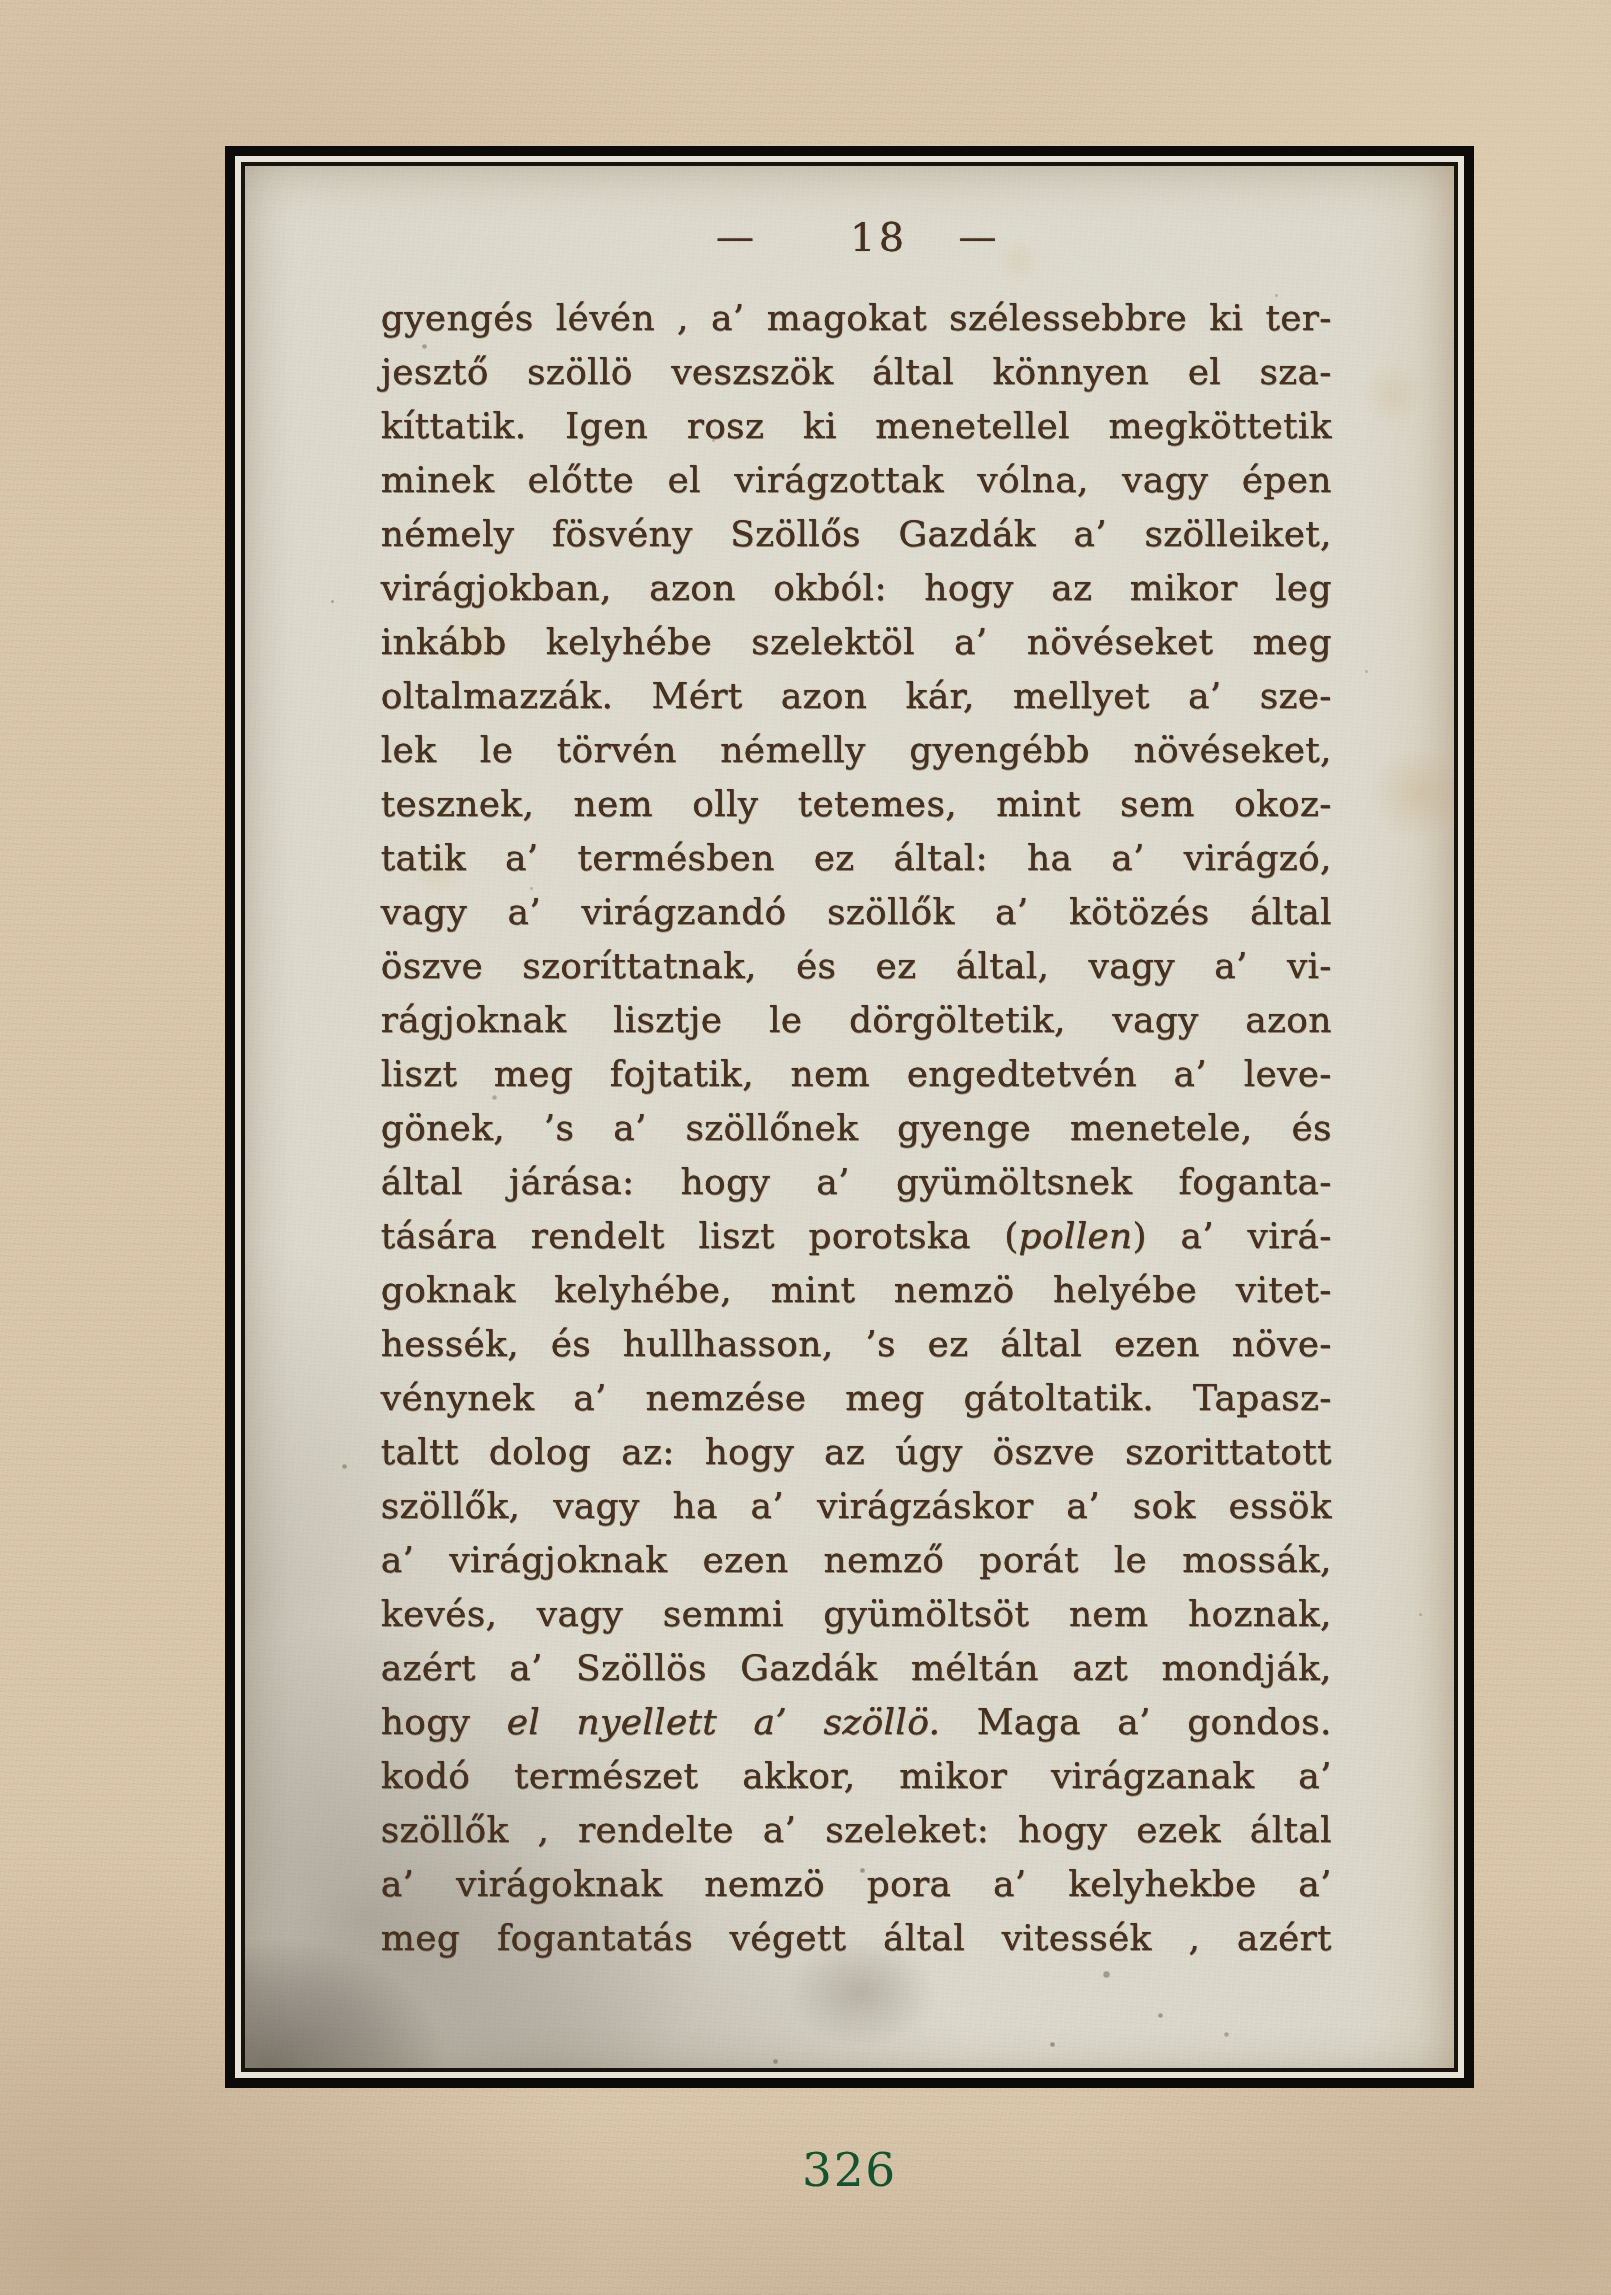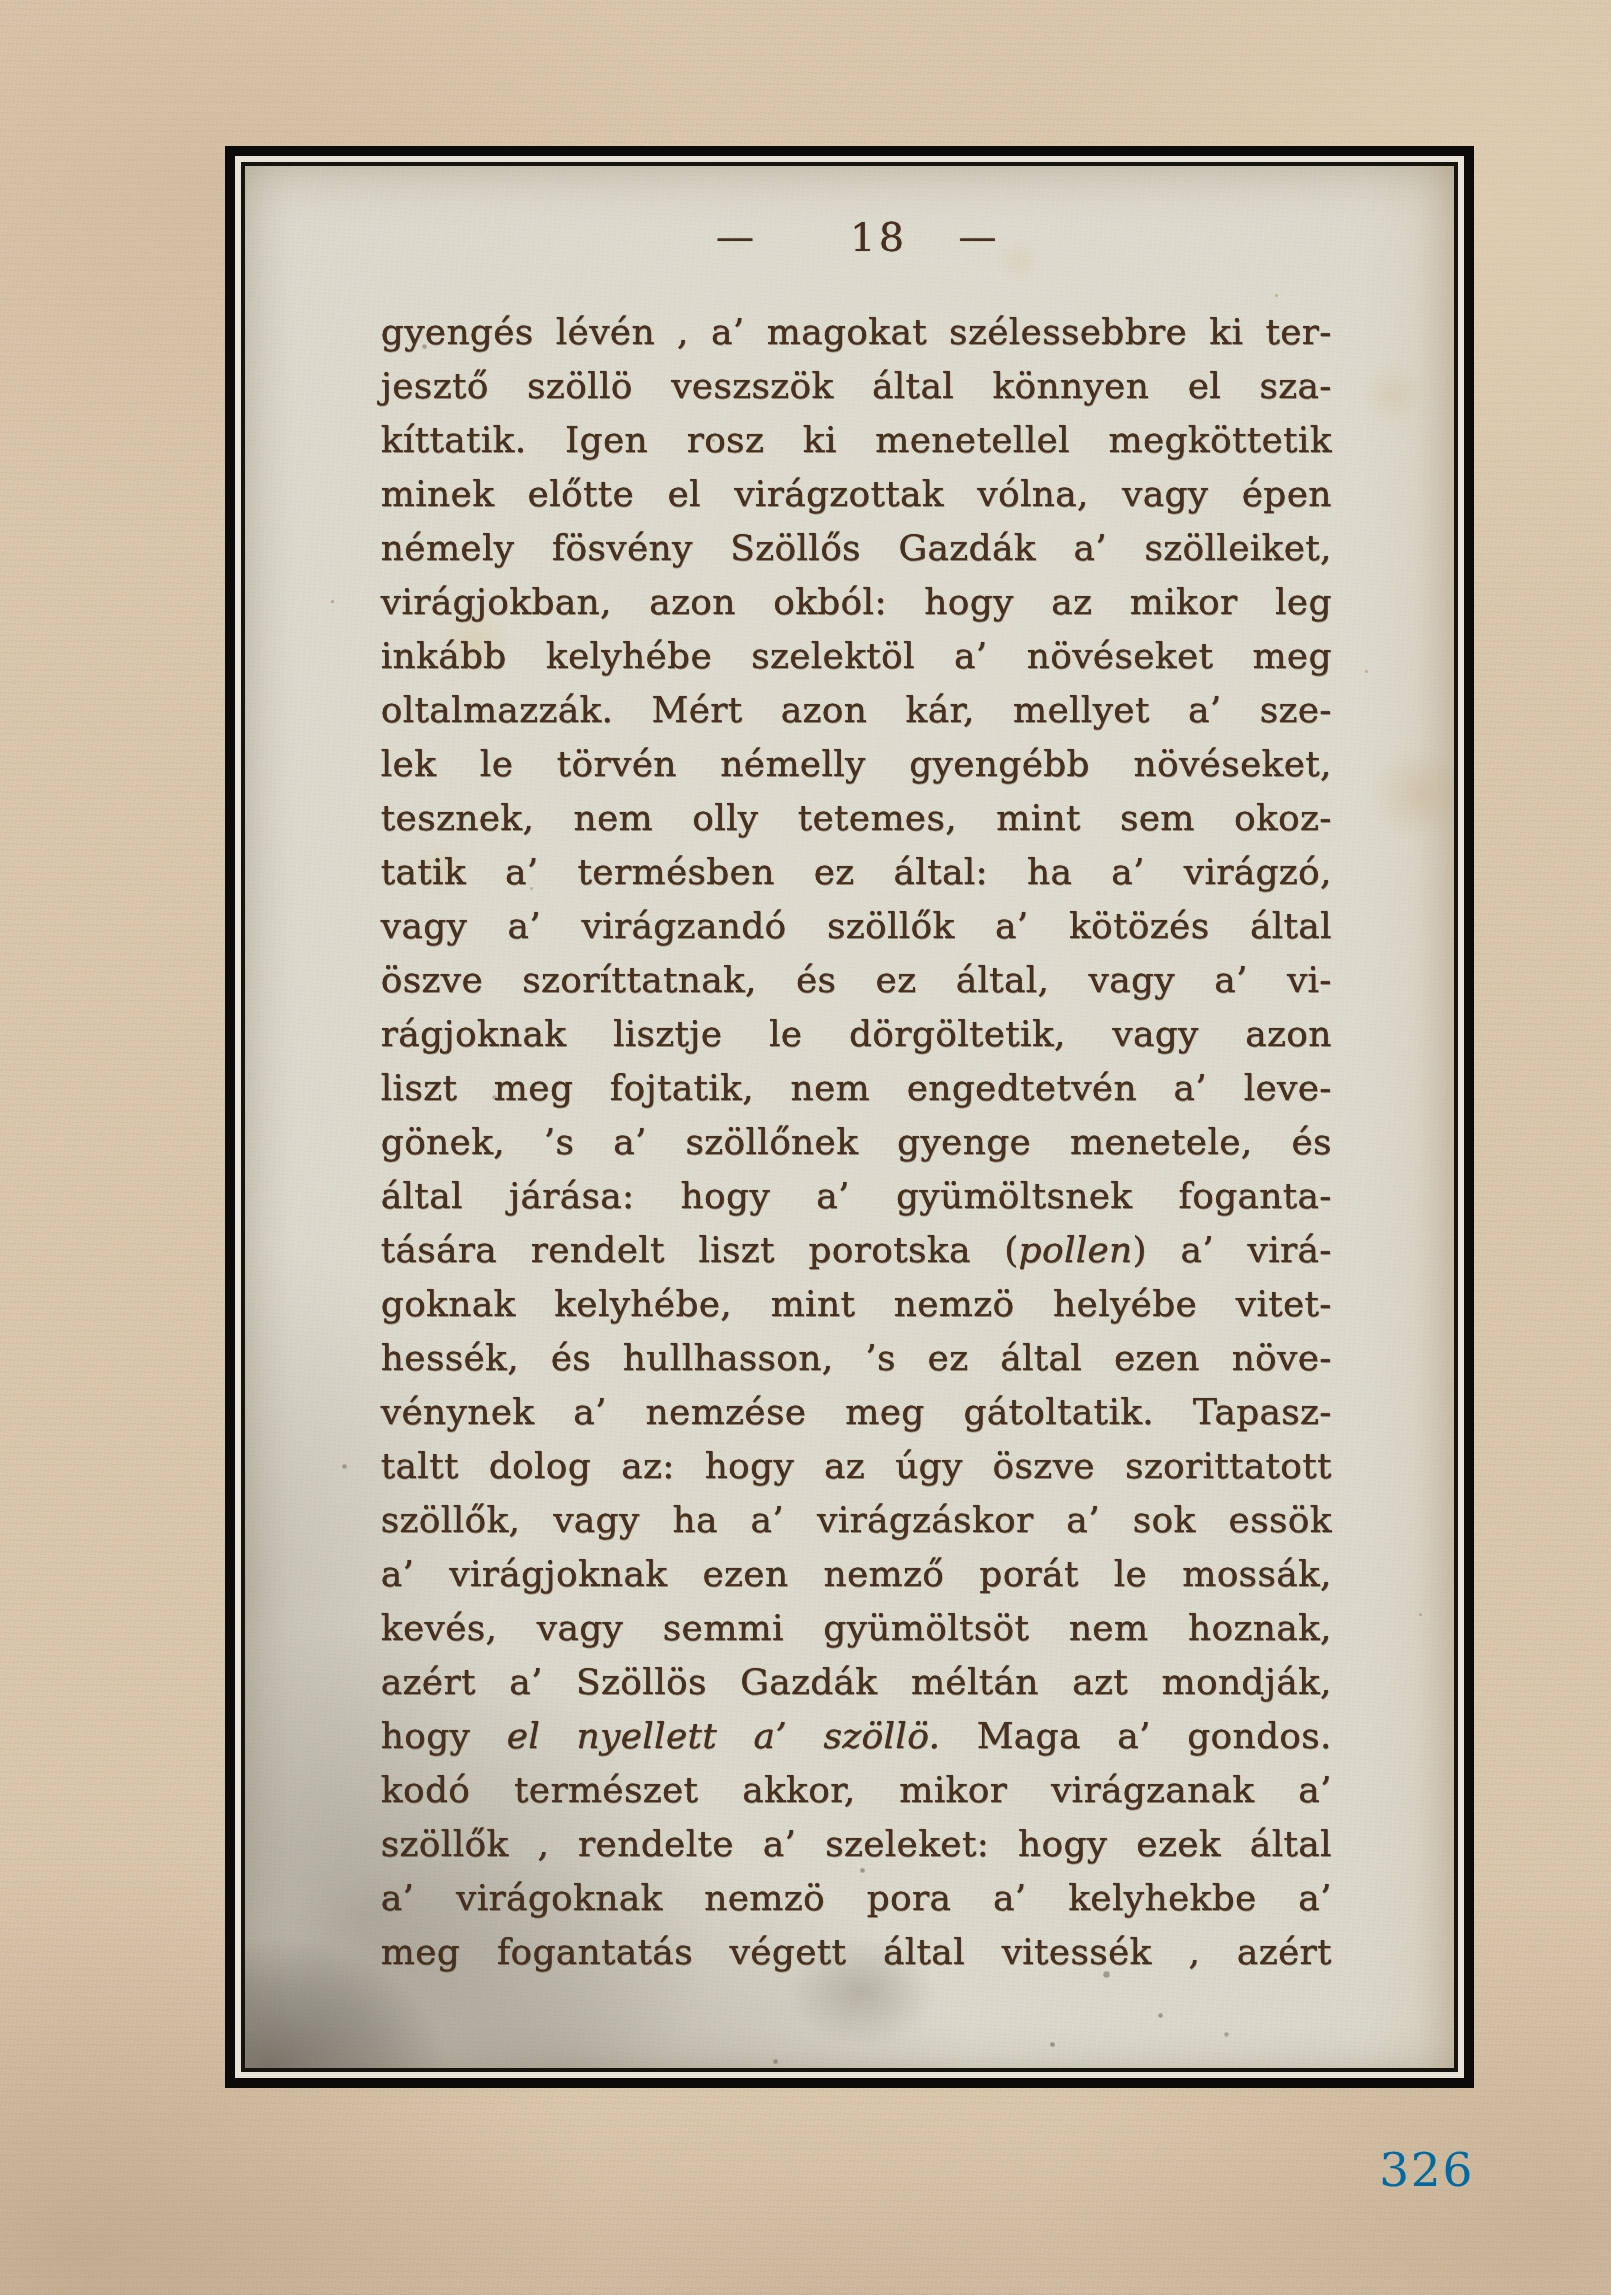--- a/index.html
+++ b/index.html
@@ -70,34 +70,34 @@
       1174px 1447px 0 0 rgba(130,95,60,0.35);
   }
   .page-header{
     position:absolute;top:48px;left:136px;width:951px;
     display:flex;justify-content:center;align-items:center;gap:51px;
     color:var(--ink,#46301f);font-size:38px;font-weight:400;
     text-shadow:0 0 0.8px currentColor;
   }
   .page-header .num{font-size:40px;letter-spacing:3.3px;margin-left:45px;}
   .text-block{
-    position:absolute;top:139px;left:136px;width:951px;
+    position:absolute;top:125px;left:136px;width:951px;
     color:var(--ink,#46301f);
   }
   .line{
     font-size:36px;line-height:54px;
     text-align:justify;text-align-last:justify;
     letter-spacing:0.3px;word-spacing:4.1px;
     text-shadow:0 0 0.8px currentColor, 0.5px 0.5px 0.5px rgba(70,48,30,0.45);
     white-space:normal;
   }
   .line .it{font-style:italic;}
   .page-footer{
     position:absolute;left:225px;top:2142px;width:1249px;
-    text-align:right;font-size:47px;color:#0369a1;letter-spacing:1.7px;
+    text-align:center;font-size:47px;color:#14532d;letter-spacing:1.7px;
   }
 </style>
 </head>
 <body>
 
 <div class="scan-frame">
   <div class="scan-inner">
     <div class="specks"></div>
     <div class="page-header">
       <span>—</span>

